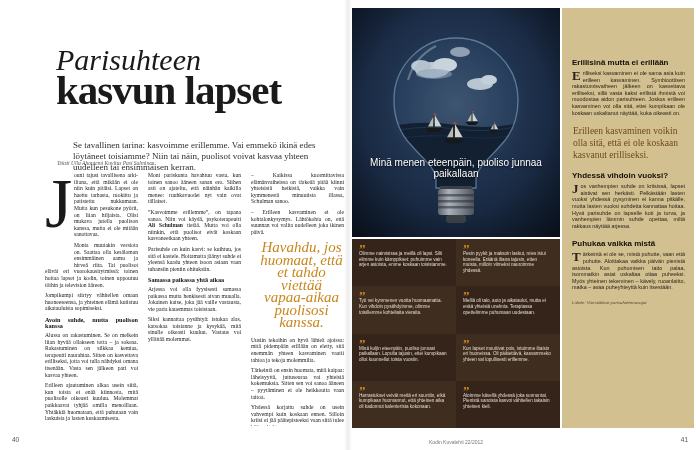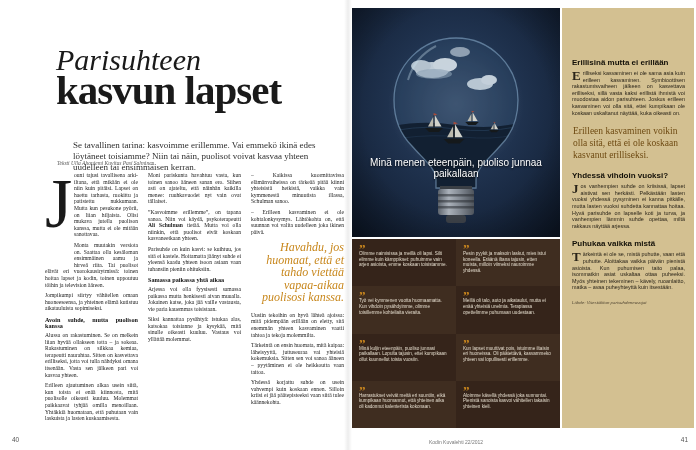--- a/index.html
+++ b/index.html
@@ -10,21 +10,21 @@
   .title-block{position:absolute;left:56px;top:44px;color:#1a1a1a;}
   .title-l1{font-size:30px;font-style:italic;font-weight:400;margin:0;line-height:32px;}
   .title-l2{font-size:41px;font-weight:700;margin:-6px 0 0 0;letter-spacing:-1px;line-height:40px;}
   .standfirst{position:absolute;left:57px;top:124px;width:268px;font-size:9px;line-height:11px;color:#2e2e2e;margin:16px;}
   .byline{position:absolute;left:57px;top:160px;font-size:5.5px;font-style:italic;color:#555;}
   .columns{position:absolute;left:45px;top:172px;width:300px;height:254px;display:flex;gap:10px;overflow:hidden;}
   .col{width:93px;font-size:5.6px;line-height:6.6px;text-align:justify;color:#222;}
   .col p{margin:0 0 4px 0;}
   .dropcap-big{float:left;font-size:70px;line-height:60px;height:88px;width:25px;margin:2px 4px 0 0;color:#1a1a1a;font-weight:400;}
   .col-heading{font-size:6.2px;font-weight:700;margin:5px 0 2px 0;color:#111;}
-  .pullquote-gold{font-size:12px;line-height:12.5px;font-style:italic;color:#c8871c;margin:6px 0 8px 8px;text-align:right;}
+  .pullquote-gold{font-size:15px;line-height:12.5px;font-style:italic;color:#c8871c;margin:6px 0 8px 8px;text-align:center;}
   .bold-name{font-weight:700;}
   .pagenum{position:absolute;bottom:7px;font-size:6.5px;color:#555;font-family:"Liberation Sans",sans-serif;}
   .pagenum.left{left:12px;}
   .pagenum.right{right:8px;}
 
   
   .image-area{position:absolute;left:352px;top:8px;width:208px;height:174px;background:#15233a;}
   .image-caption{position:absolute;left:0;right:0;bottom:3px;text-align:center;color:#fff;font-family:"Liberation Sans",sans-serif;font-size:10px;text-shadow:0 1px 2px rgba(0,0,0,0.8);}
   .quotes-grid{position:absolute;left:352px;top:239px;width:208px;height:189px;background:#342318;display:grid;grid-template-columns:1fr 1fr;grid-template-rows:repeat(4,1fr);}
   .quote-tile{padding:5px 7px 3px 7px;overflow:hidden;}

